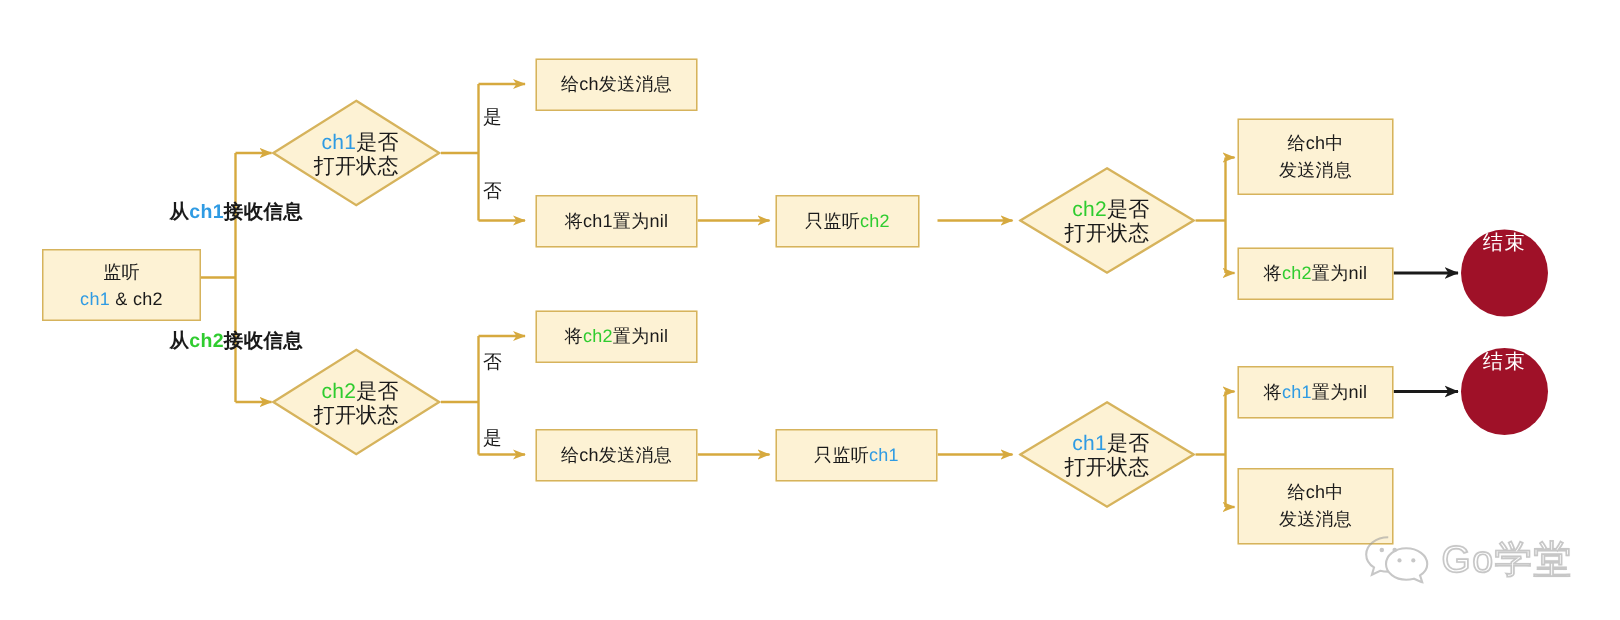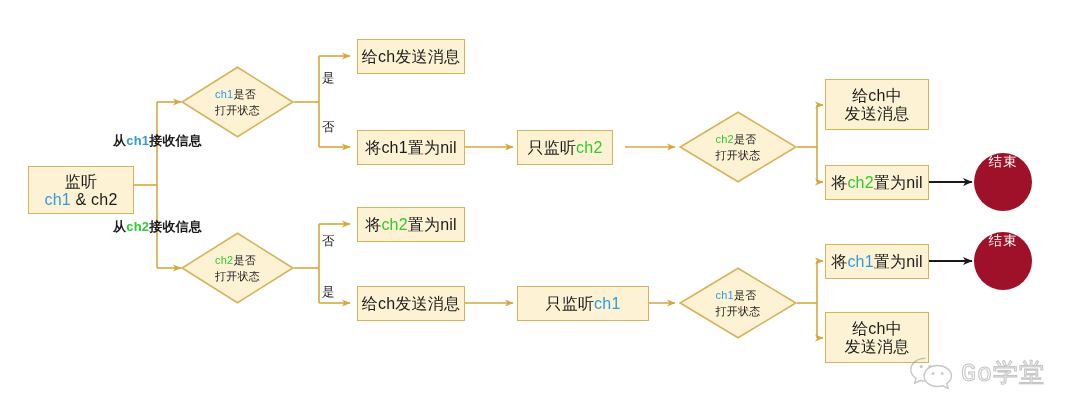--- a/index.html
+++ b/index.html
@@ -23,41 +23,41 @@
     width: 1080px;
     height: 413px;
     pointer-events: none;
   }
   .node {
     position: absolute;
     box-sizing: border-box;
     background: #fdf2d4;
     border: 1.5px solid #d6b35c;
     color: #1a1a1a;
-    font-size: 16px;
+    font-size: 12px;
     line-height: 17px;
     display: flex;
     align-items: center;
     justify-content: center;
     text-align: center;
     white-space: nowrap;
     letter-spacing: 0.2px;
   }
   .diamond {
     position: absolute;
     display: flex;
     align-items: center;
     justify-content: center;
   }
   .diamond .dlabel {
     position: relative;
     z-index: 2;
-    font-size: 11px;
+    font-size: 14px;
     line-height: 16px;
-    text-align: left;
+    text-align: right;
     color: #1a1a1a;
     white-space: nowrap;
     letter-spacing: 0.2px;
   }
   .diamond svg.shape {
     position: absolute;
     left: 0; top: 0;
     width: 100%;
     height: 100%;
     z-index: 1;
@@ -94,21 +94,21 @@
     align-items: center;
     gap: 7px;
     opacity: 0.55;
   }
   .watermark .wmtext {
     font-size: 25px;
     color: #ffffff;
     -webkit-text-stroke: 1.1px #9a9a9a;
     text-shadow: 0 0 1px #8a8a8a;
     letter-spacing: 1px;
-    font-family: Liberation Mono, monospace;
+    font-family: Liberation Sans, sans-serif;
   }
 </style>
 </head>
 <body>
 
 <div id="canvas">
 
   <svg class="wires" viewBox="0 0 1080 413">
     <defs>
       <marker id="ar-gold" markerWidth="9" markerHeight="8" refX="8" refY="4" orient="auto" markerUnits="userSpaceOnUse">
@@ -239,21 +239,21 @@
   <div class="edgelabel" style="left:322px; top:284px;">是</div>
 
   <div class="node" style="left:357px; top:207px; width:108px; height:35px;">
     <span><span>将</span><span class="ch2">ch2</span><span>置为nil</span></span>
   </div>
 
   <div class="node" style="left:357px; top:286px; width:108px; height:35px;">
     <span>给ch发送消息</span>
   </div>
 
-  <div class="node" style="left:517px; top:286px; width:132px; height:35px;">
+  <div class="node" style="left:517px; top:286px; width:108px; height:35px;">
     <span><span>只监听</span><span class="ch1">ch1</span></span>
   </div>
 
   <div class="diamond" style="left:679px; top:267px; width:118px; height:72px;">
     <svg class="shape" viewBox="0 0 118 72" preserveAspectRatio="none">
       <polygon points="59,1.2 116.8,36 59,70.8 1.2,36" fill="#fdf2d4" stroke="#d6b35c" stroke-width="1.6"></polygon>
     </svg>
     <div class="dlabel">
       <div><span class="ch1">ch1</span><span>是否</span></div>
       <div>打开状态</div>

